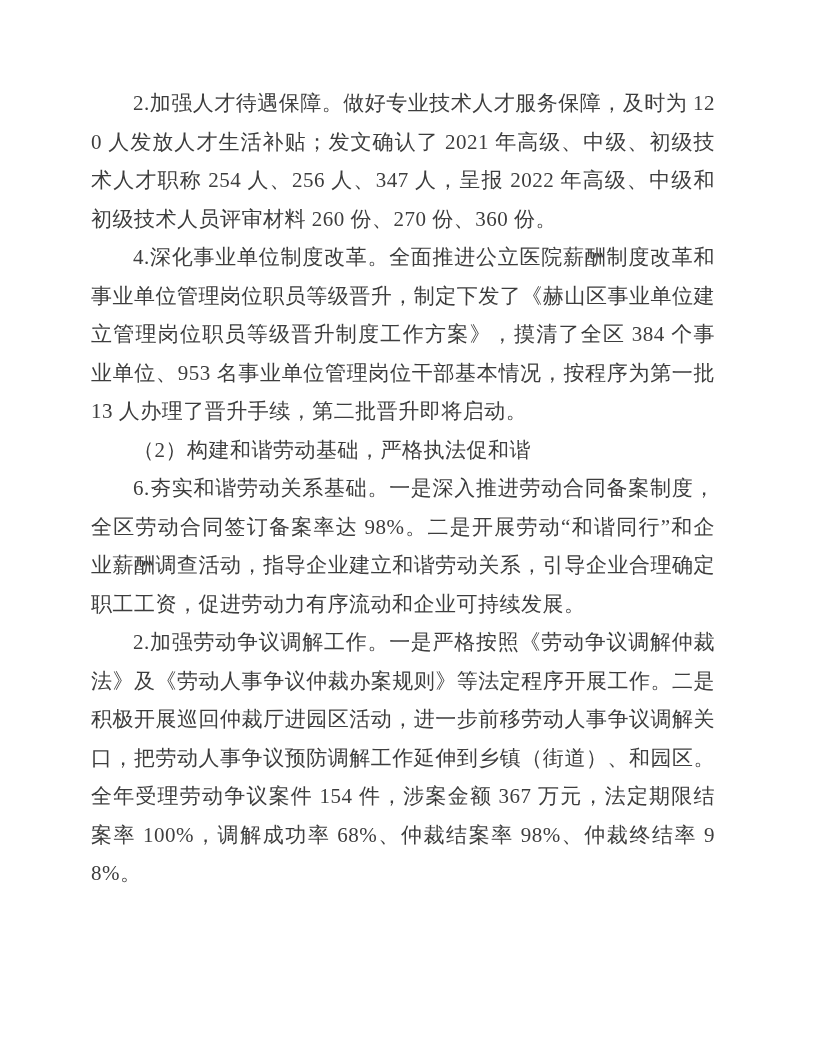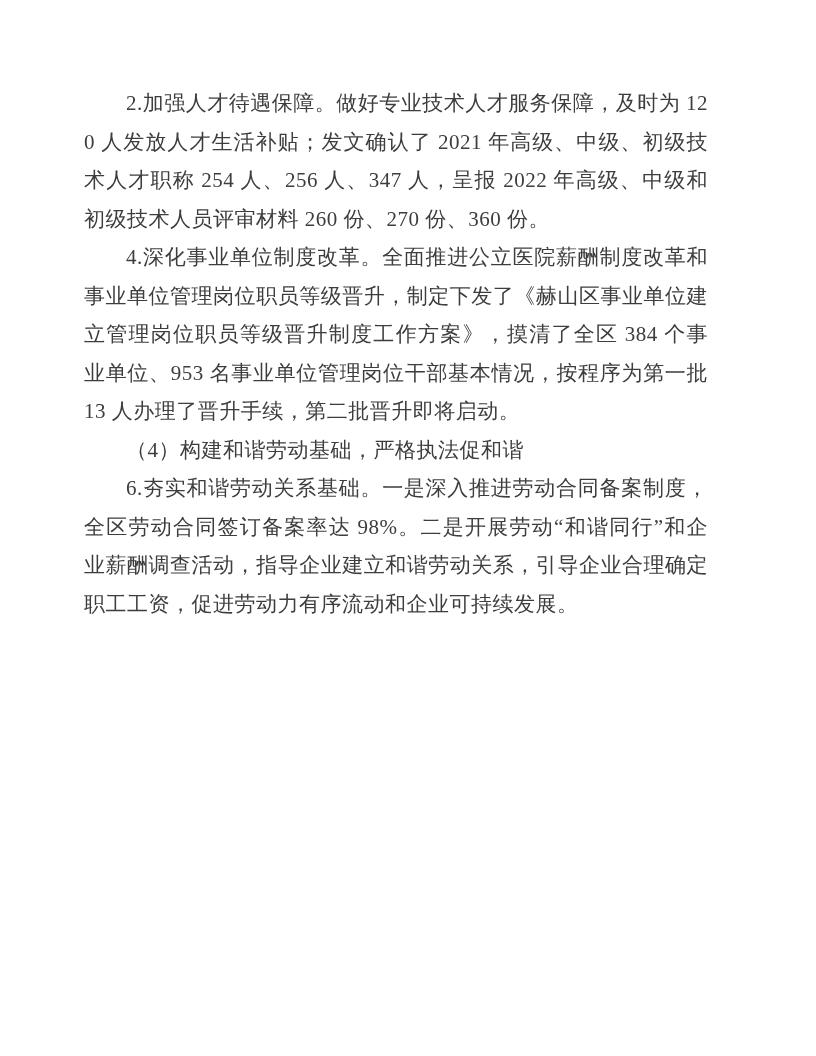--- a/index.html
+++ b/index.html
@@ -11,21 +11,21 @@
     position: relative;
     width: 816px;
     height: 1056px;
     background: #ffffff;
     overflow: hidden;
     font-family: "Liberation Serif", "DejaVu Serif", serif;
   }
   .content {
     position: absolute;
     top: 84px;
-    left: 84px;
+    left: 91px;
     width: 624px;
     color: #3d3d3d;
   }
   .content p {
     margin: 0;
     padding: 0;
     font-size: 21px;
     line-height: 38.5px;
     text-align: justify;
     text-indent: 2em;
@@ -33,16 +33,17 @@
     word-break: break-all;
   }
 </style>
 </head>
 <body>
 
 <div class="page">
   <div class="content">
     <p>2.加强人才待遇保障。做好专业技术人才服务保障，及时为 120 人发放人才生活补贴；发文确认了 2021 年高级、中级、初级技术人才职称 254 人、256 人、347 人，呈报 2022 年高级、中级和初级技术人员评审材料 260 份、270 份、360 份。</p>
     <p>4.深化事业单位制度改革。全面推进公立医院薪酬制度改革和事业单位管理岗位职员等级晋升，制定下发了《赫山区事业单位建立管理岗位职员等级晋升制度工作方案》，摸清了全区 384 个事业单位、953 名事业单位管理岗位干部基本情况，按程序为第一批 13 人办理了晋升手续，第二批晋升即将启动。</p>
-    <p>（4）构建和谐劳动基础，严格执法促和谐</p>
+    <p>（2）构建和谐劳动基础，严格执法促和谐</p>
     <p>6.夯实和谐劳动关系基础。一是深入推进劳动合同备案制度，全区劳动合同签订备案率达 98%。二是开展劳动“和谐同行”和企业薪酬调查活动，指导企业建立和谐劳动关系，引导企业合理确定职工工资，促进劳动力有序流动和企业可持续发展。</p>
+    <p>2.加强劳动争议调解工作。一是严格按照《劳动争议调解仲裁法》及《劳动人事争议仲裁办案规则》等法定程序开展工作。二是积极开展巡回仲裁厅进园区活动，进一步前移劳动人事争议调解关口，把劳动人事争议预防调解工作延伸到乡镇（街道）、和园区。全年受理劳动争议案件 154 件，涉案金额 367 万元，法定期限结案率 100%，调解成功率 68%、仲裁结案率 98%、仲裁终结率 98%。</p>
   </div>
 </div>
 
 </body></html>

